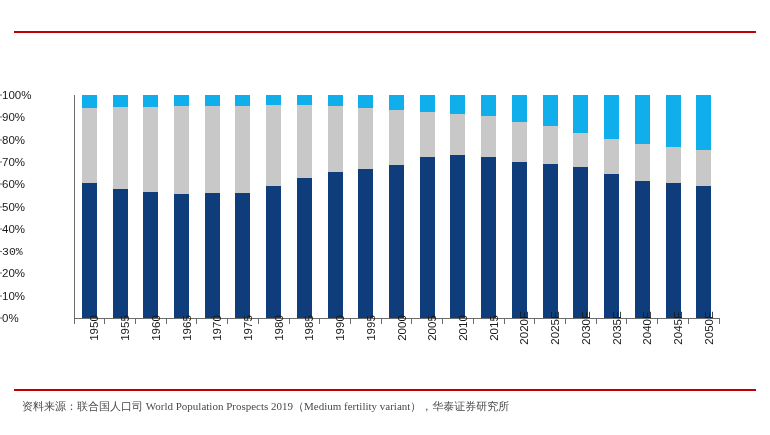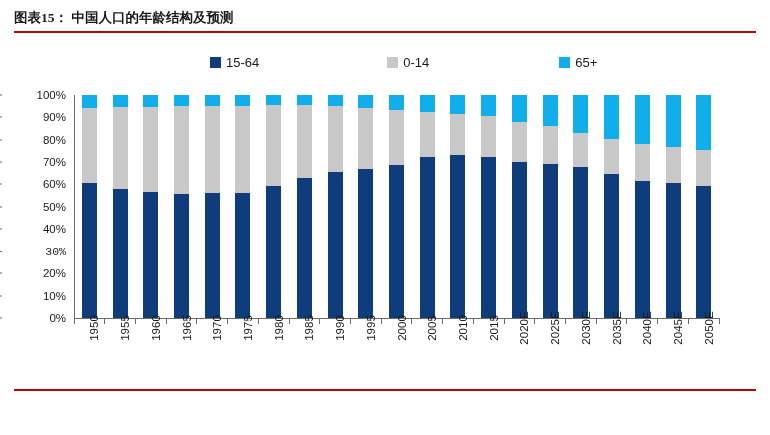--- a/index.html
+++ b/index.html
@@ -42,21 +42,21 @@
     position:absolute;left:74px;top:17px;width:645px;height:223px;
   }
   .axis-line-y{
     position:absolute;left:74px;top:17px;width:1px;height:224px;background:#6b6b6b;
   }
   .axis-line-x{
     position:absolute;left:74px;top:240px;width:646px;height:1px;background:#6b6b6b;
   }
 
   .ytick-row{
-    position:absolute;right:100%;width:64px;text-align:right;
+    position:absolute;right:100%;width:64px;
     font-size:11.5px;color:#1a1a1a;transform:translateY(-50%);
     padding-right:8px;white-space:nowrap;
   }
   .ytick-mark{
     position:absolute;left:-4px;width:4px;height:1px;background:#6b6b6b;
     transform:translateY(-0.5px);
   }
 
   .bars{
     position:absolute;left:0;top:0;width:100%;height:100%;
@@ -108,43 +108,22 @@
     white-space:nowrap;
   }
   .wm-r{color:#d60000;}
   .wm-b{color:#111111;}
 </style>
 </head>
 <body>
 
 <div class="frame">
 
-  <div class="title-bar">
-    <div class="title-text">图表15： 中国人口的年龄结构及预测</div>
-  </div>
   <div class="title-rule"></div>
 
-  <div class="legend">
-    <div class="legend-inner">
-      <div class="legend-item">
-        <span class="swatch" style="background:#0f3d7c"></span>
-        <span class="legend-label">15-64</span>
-      </div>
-      <div class="lg-gap1"></div>
-      <div class="legend-item">
-        <span class="swatch" style="background:#c8c8c8"></span>
-        <span class="legend-label">0-14</span>
-      </div>
-      <div class="lg-gap2"></div>
-      <div class="legend-item">
-        <span class="swatch" style="background:#10aeeb"></span>
-        <span class="legend-label">65+</span>
-      </div>
-    </div>
-  </div>
 
   <div class="chart-wrap">
     <div class="axis-line-y"></div>
     <div class="axis-line-x"></div>
 
     <div class="plot-area">
       <div id="yticks">
           <div class="ytick-row" style="top: 100%;">0%<span class="ytick-mark" style="top: 50%;"></span></div>
           <div class="ytick-row" style="top: 90%;">10%<span class="ytick-mark" style="top: 50%;"></span></div>
           <div class="ytick-row" style="top: 80%;">20%<span class="ytick-mark" style="top: 50%;"></span></div>
@@ -435,14 +414,15 @@
         <div class="xlabel-slot">
           <div class="xlabel">2045E</div>
         </div>
         <div class="xlabel-slot">
           <div class="xlabel">2050E</div>
         </div>
       </div>
   </div>
 
   <div class="footer-rule"></div>
+  <div class="source">资料来源：联合国人口司 World Population Prospects 2019（Medium fertility variant），华泰证券研究所</div>
 
 </div>
 
 </body></html>

